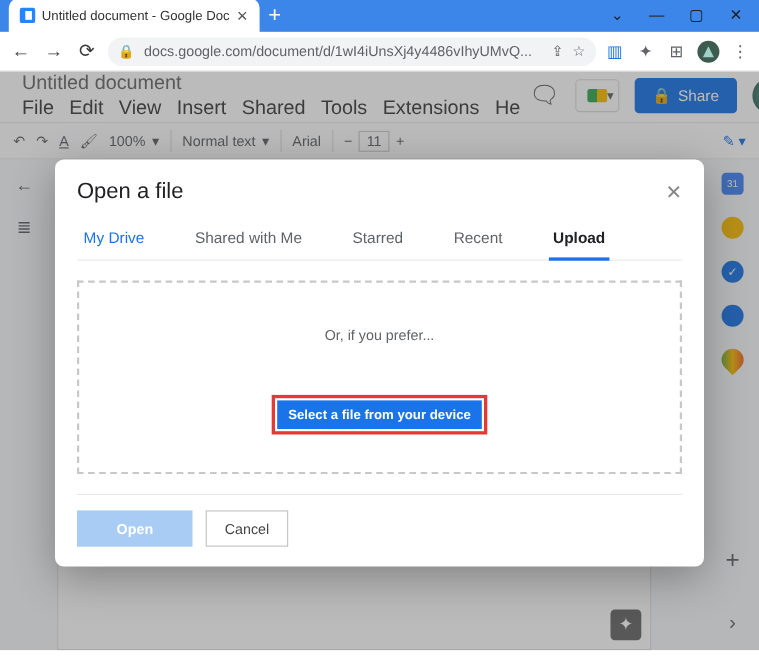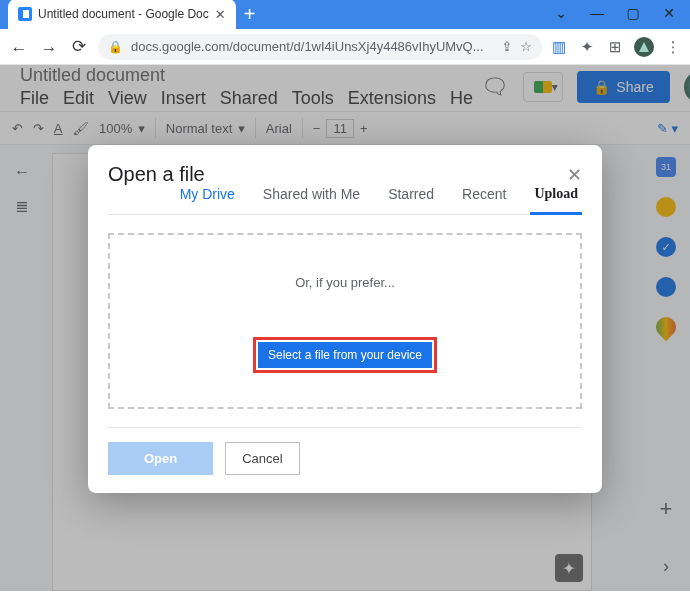--- a/index.html
+++ b/index.html
@@ -181,51 +181,50 @@
     display:flex; align-items:center; justify-content:center; color:#fff;
   }
   
   .scrim {
     position:absolute; inset:0;
     background: rgba(60,60,60,0.35);
     display:flex; align-items:flex-start; justify-content:center;
     padding-top: 80px;
   }
   .modal {
-    width: 514px;
+    width: 590px;
     background:#fff;
     border-radius:8px;
     box-shadow:0 10px 40px rgba(0,0,0,0.3);
     padding: 18px 20px 18px 20px;
   }
   .modal-head { display:flex; align-items:center; }
   .modal-title { font-size:20px; color:#202124; }
   .modal-close { margin-left:auto; font-size:18px; color:#888; cursor:pointer; }
   .picker-tabs {
-    display:flex; gap:20px;
-    padding-left:2px;
+    display:flex; gap:38px;
+    margin-top:22px; padding-left:2px;
     font-size:14px; color:#5f6368;
     border-bottom:1px solid #e8e8e8;
-    justify-content:flex-end;
   }
   .ptab { padding:0 4px 10px 4px; cursor:pointer; }
   .ptab.first { color:#1a73e8; }
-  .ptab.active { color:#202124; font-weight:600; border-bottom:3px solid #1a73e8; margin-bottom:-1px;font-family:Liberation Serif, serif; }
+  .ptab.active { color:#202124; font-weight:600; border-bottom:3px solid #1a73e8; margin-bottom:-1px; }
   .dropzone {
     margin-top:18px;
     border:2px dashed #c8c8c8;
     height: 176px;
     display:flex; flex-direction:column; align-items:center; justify-content:center;
     gap:12px;
   }
   .drag-text { font-size:24px; color:#5a5a5a; }
   .or-text { font-size:13px; color:#5f6368; }
   .select-btn {
     background:#1a73e8; color:#fff;
-    font-size:12px; font-weight:400;
+    font-size:12px; font-weight:700;
     padding:6px 10px; border:none; cursor:pointer;
     outline:3px solid #e53935; outline-offset:2px;margin-top:40px;
   }
   .modal-actions {
     border-top:1px solid #e8e8e8;
     margin-top:18px; padding-top:14px;
     display:flex; gap:12px;
   }
   .btn-open {
     background:#a9ccf5; color:#fff; font-weight:600;

